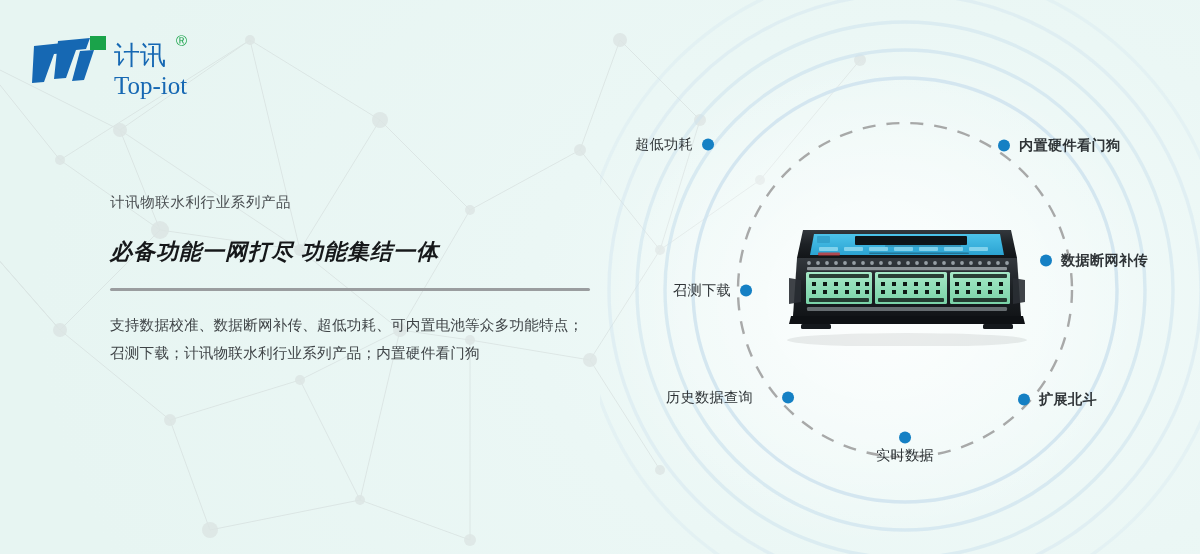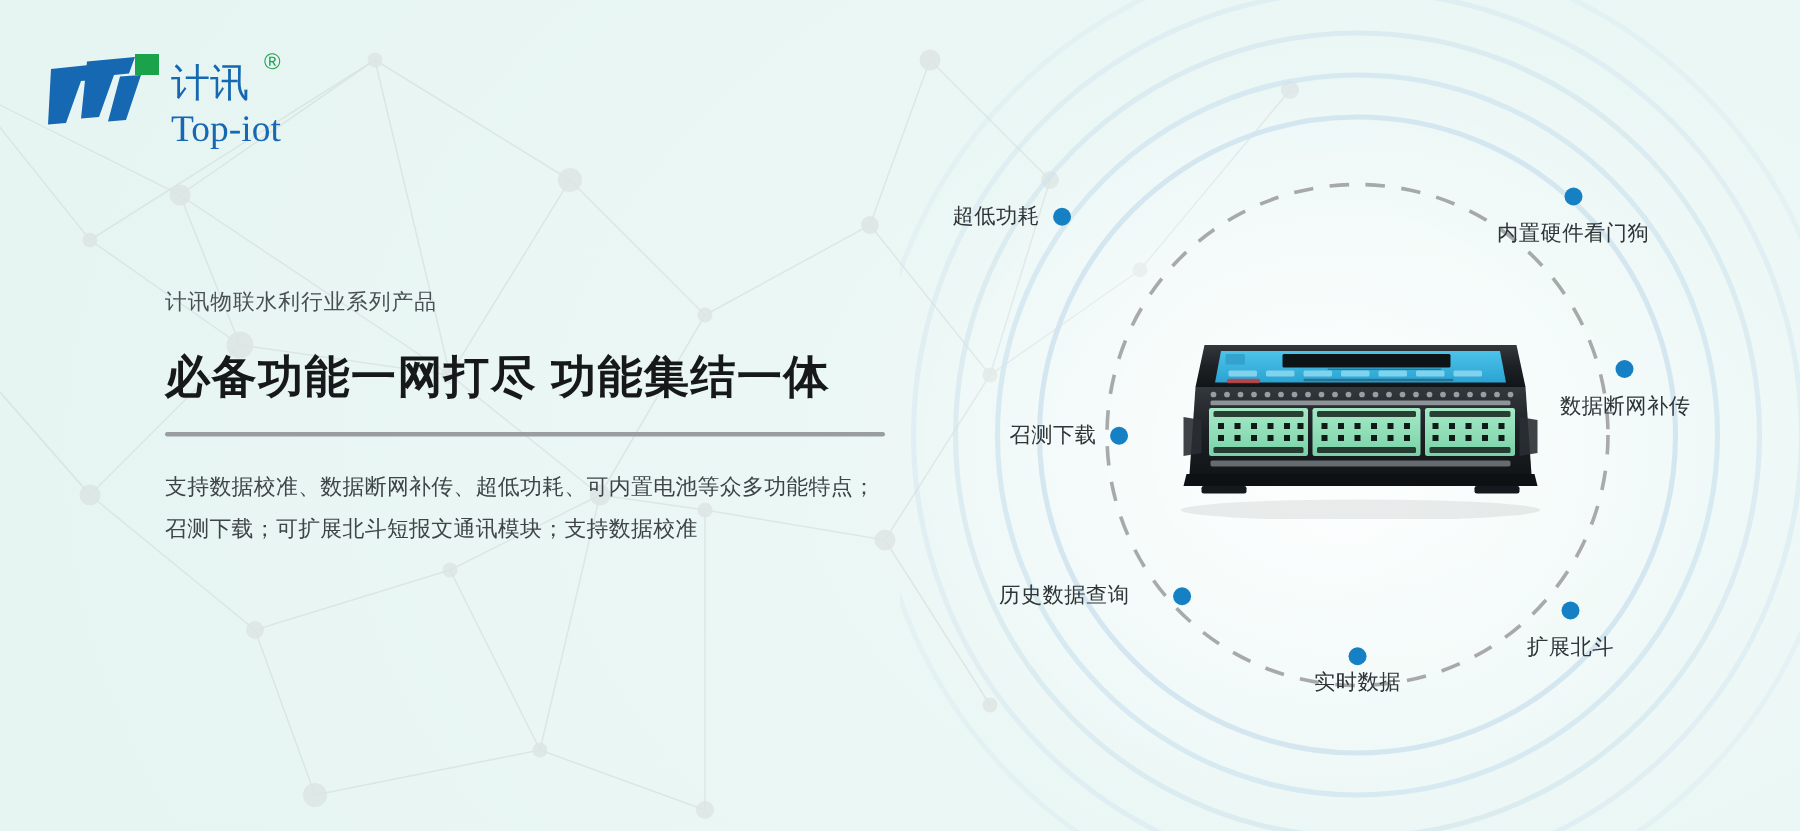--- a/index.html
+++ b/index.html
@@ -19,35 +19,35 @@
     background:radial-gradient(closest-side, rgba(255,255,255,.85), rgba(255,255,255,0) 72%);
     pointer-events:none;}
 
   
   .logo{position:absolute;left:28px;top:28px;width:200px;height:74px;}
   .logo svg{display:block;}
 
   
   .copy{position:absolute;left:110px;top:192px;width:520px;}
   .eyebrow{font-size:14.5px;color:#4a4f52;letter-spacing:.6px;line-height:20px;}
-  .headline{margin-top:20px;font-size:30px;font-weight:bold;color:#16181a;
-    letter-spacing:1px;line-height:40px;white-space:nowrap;}
+  .headline{margin-top:20px;font-size:22px;font-weight:bold;color:#16181a;
+    letter-spacing:1px;line-height:40px;white-space:nowrap;font-style:italic;}
   .rule{margin-top:16px;width:480px;height:3px;background:#9a9d9f;border-radius:2px;}
   .para{margin-top:20px;font-size:14.6px;color:#3f4447;line-height:28px;letter-spacing:.2px;}
 
   
   .diagram{position:absolute;left:600px;top:-40px;width:600px;height:620px;}
   .diagram svg{position:absolute;left:0;top:0;}
 
   .hot{position:absolute;display:flex;align-items:center;gap:9px;
     font-size:14.2px;color:#2f3437;white-space:nowrap;letter-spacing:.3px;}
   .hot .dot{width:12px;height:12px;border-radius:50%;background:#1580c4;flex:0 0 auto;
     box-shadow:0 0 0 0 rgba(21,128,196,.25);}
   .hot.left{flex-direction:row;}
-  .hot.right{flex-direction:column;}
+  .hot.right{flex-direction:row;font-weight:bold;}
   .hot.stack{flex-direction:column;gap:2px;}
 
   
   .device{position:absolute;left:773px;top:218px;width:268px;height:128px;}
 </style>
 </head>
 <body>
 
 <div class="stage">
 
@@ -107,21 +107,21 @@
       <text x="86" y="66" font-family="'Liberation Serif','DejaVu Serif',serif" font-size="25" fill="#1668b3">Top-iot</text>
     </svg>
   </div>
 
   <div class="copy">
     <div class="eyebrow">计讯物联水利行业系列产品</div>
     <div class="headline">必备功能一网打尽 功能集结一体</div>
     <div class="rule"></div>
     <div class="para">
       <div>支持数据校准、数据断网补传、超低功耗、可内置电池等众多功能特点；</div>
-      <div>召测下载；可扩展北斗短报文通讯模块；支持数据校准</div>
+      <div>召测下载；计讯物联水利行业系列产品；内置硬件看门狗</div>
     </div>
   </div>
 
   <div class="diagram">
     <svg width="600" height="620" viewBox="0 0 600 620" xmlns="http://www.w3.org/2000/svg">
 
       <g fill="none" stroke="#cfe3ee">
         <circle cx="305" cy="330" r="212" stroke-width="3.4" opacity=".85"></circle>
         <circle cx="305" cy="330" r="240" stroke-width="3.4" opacity=".72"></circle>
         <circle cx="305" cy="330" r="268" stroke-width="3.4" opacity=".58"></circle>
@@ -140,21 +140,21 @@
     <div class="hot right" style="left:398px;top:185px;transform:translate(0,-50%);">
       <span class="dot"></span>
       <span>内置硬件看门狗</span>
     </div>
 
     <div class="hot right" style="left:440px;top:300px;transform:translate(0,-50%);">
       <span class="dot"></span>
       <span>数据断网补传</span>
     </div>
 
-    <div class="hot right" style="left:418px;top:461px;transform:translate(0,-50%);">
+    <div class="hot right" style="left:418px;top:439px;transform:translate(0,-50%);">
       <span class="dot"></span>
       <span>扩展北斗</span>
     </div>
 
     <div class="hot stack" style="left:305px;top:488px;transform:translate(-50%,-50%);">
       <span class="dot"></span>
       <span>实时数据</span>
     </div>
 
     <div class="hot left" style="left:194px;top:437px;transform:translate(-100%,-50%);gap:29px;">

